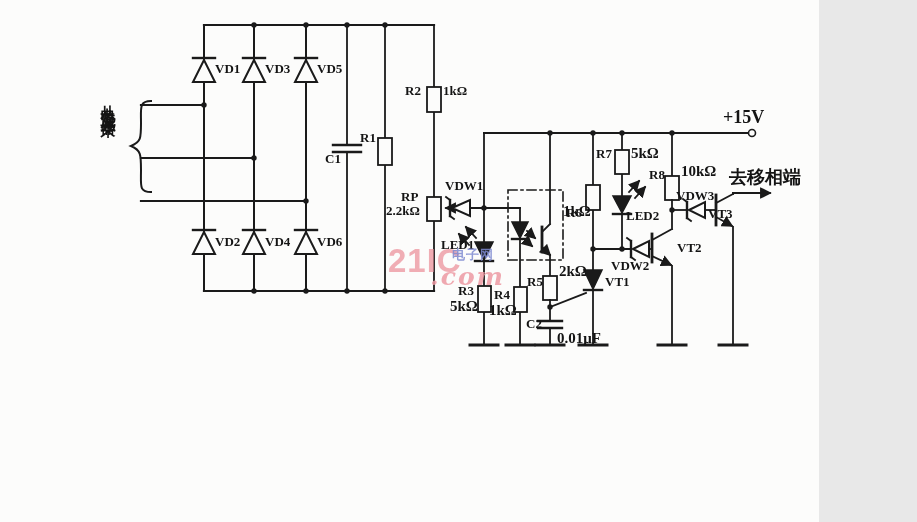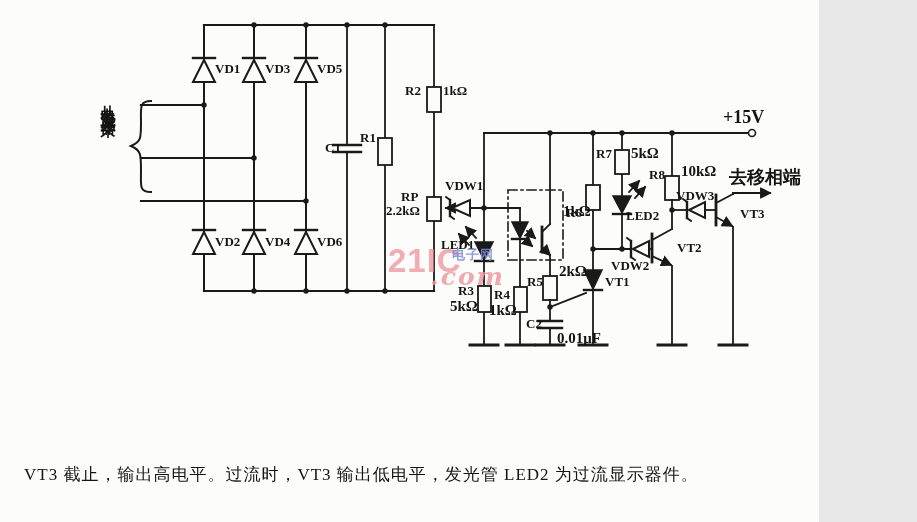--- a/index.html
+++ b/index.html
@@ -238,21 +238,21 @@
   <span class="vlabel">从电流互感器来</span>
 
   <span class="clabel" style="left:215px;top:62px">VD1</span>
   <span class="clabel" style="left:265px;top:62px">VD3</span>
   <span class="clabel" style="left:317px;top:62px">VD5</span>
   <span class="clabel" style="left:215px;top:235px">VD2</span>
   <span class="clabel" style="left:265px;top:235px">VD4</span>
   <span class="clabel" style="left:317px;top:235px">VD6</span>
 
   <span class="clabel" style="left:360px;top:131px">R1</span>
-  <span class="clabel" style="left:325px;top:141px">C1</span>
+  <span class="clabel" style="left:325px;top:152px">C1</span>
   <span class="clabel" style="left:405px;top:84px">R2</span>
   <span class="clabel" style="left:443px;top:84px">1kΩ</span>
   <span class="clabel" style="left:401px;top:190px">RP</span>
   <span class="clabel" style="left:386px;top:204px">2.2kΩ</span>
   <span class="clabel" style="left:445px;top:179px">VDW1</span>
   <span class="clabel" style="left:441px;top:238px">LED1</span>
 
   <span class="clabel" style="left:458px;top:284px">R3</span>
   <span class="clabel sm" style="left:450px;top:299px">5kΩ</span>
   <span class="clabel" style="left:494px;top:288px">R4</span>
@@ -267,26 +267,25 @@
   <span class="clabel sm" style="left:563px;top:204px">1kΩ</span>
   <span class="clabel" style="left:596px;top:147px">R7</span>
   <span class="clabel sm" style="left:631px;top:146px">5kΩ</span>
   <span class="clabel" style="left:626px;top:209px">LED2</span>
   <span class="clabel" style="left:611px;top:259px">VDW2</span>
   <span class="clabel" style="left:677px;top:241px">VT2</span>
 
   <span class="clabel" style="left:649px;top:168px">R8</span>
   <span class="clabel sm" style="left:681px;top:164px">10kΩ</span>
   <span class="clabel" style="left:676px;top:189px">VDW3</span>
-  <span class="clabel" style="left:740px;top:207px">VT3</span>
+  <span class="clabel" style="left:708px;top:207px">VT3</span>
 
   <span class="clabel" style="left:723px;top:108px;font-size:18px">+15V</span>
   <span class="clabel" style="left:729px;top:168px;font-size:18px">去移相端</span>
 
   <div id="wm">
     <span class="brand">21IC</span>
     <span class="site">电子网</span>
     <span class="domain">.com</span>
   </div>
 
-  <div class="cap" style="left:24px;top:464px">VT3 截止，输出高电平。过流时，VT3 输出低电平，发光管 LED2 为过流显示器件。</div>
 
 </div>
 
 </body></html>

